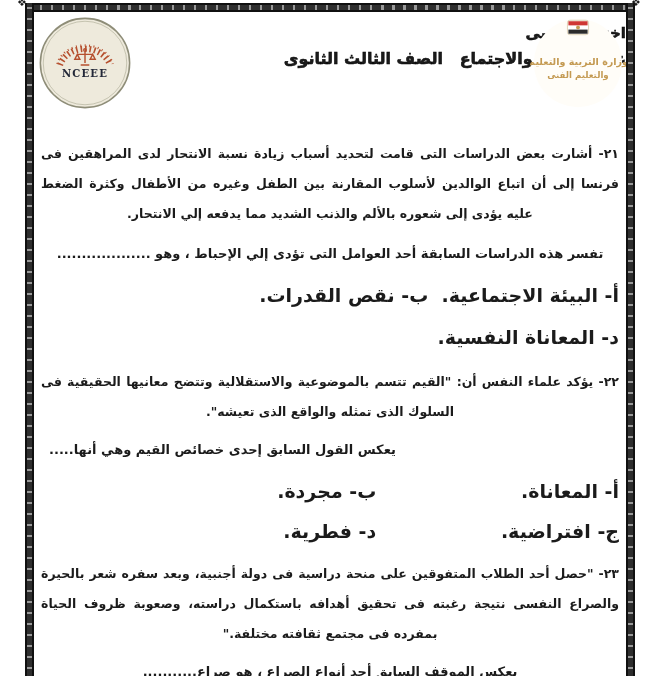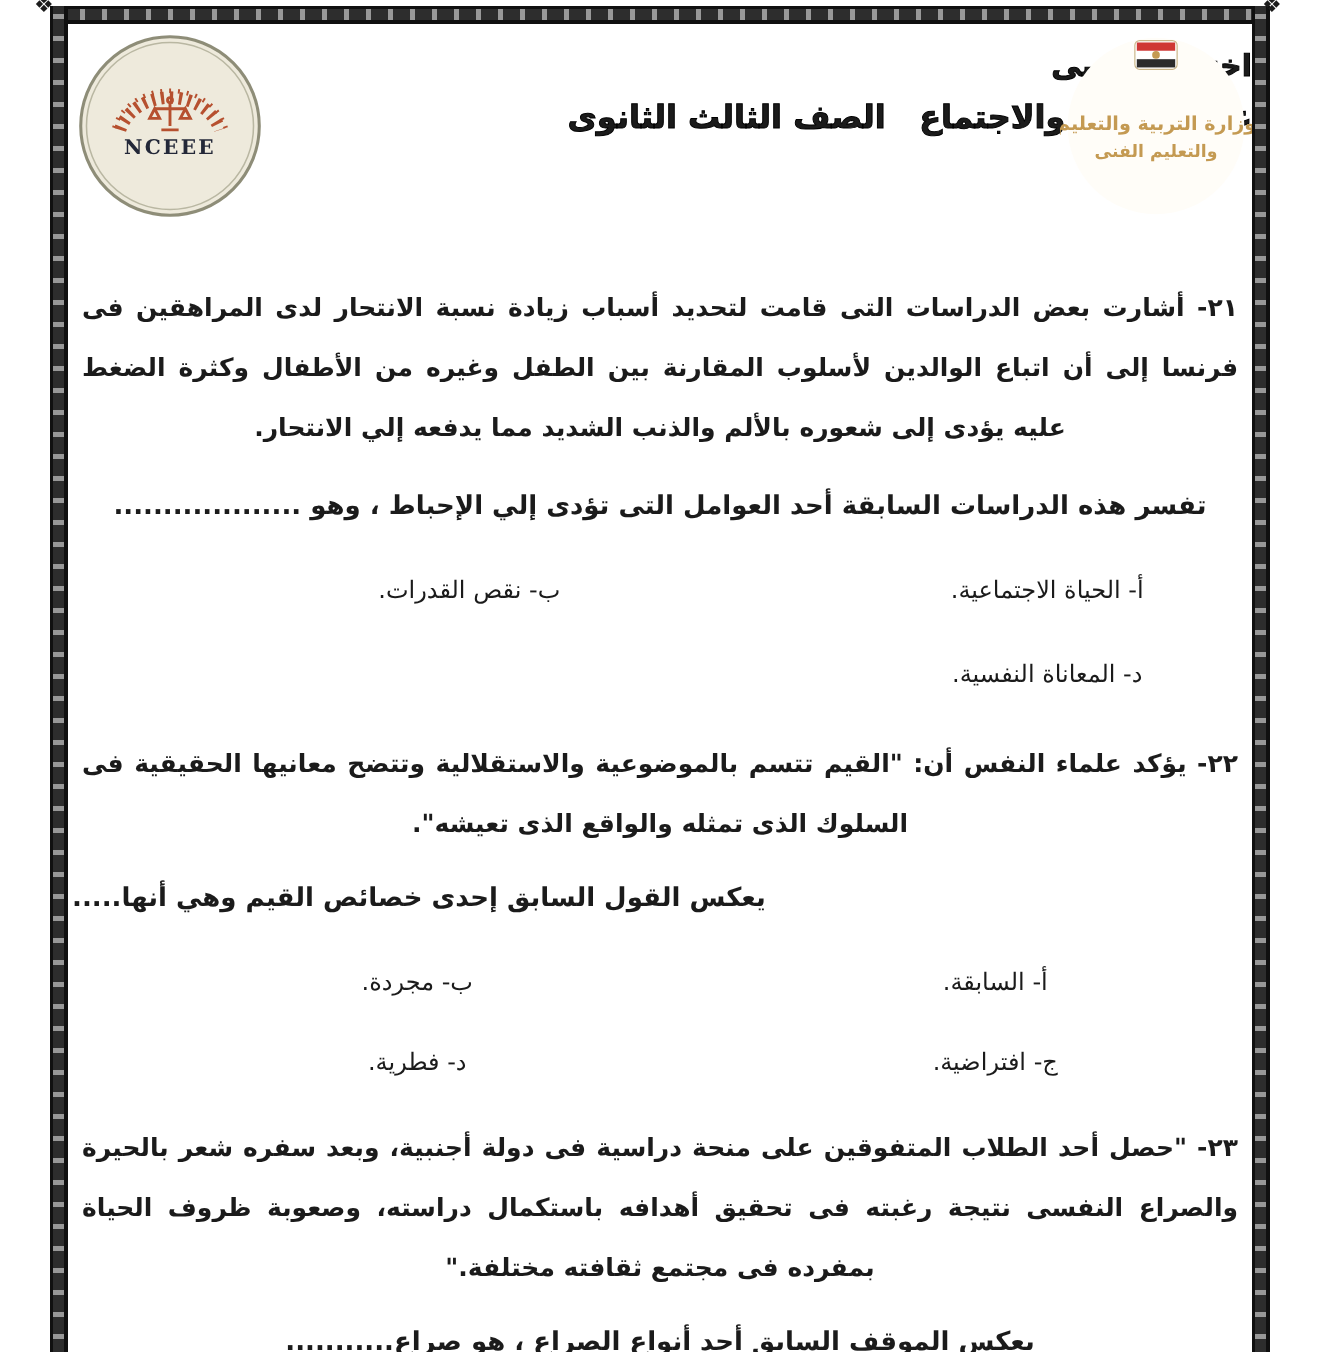--- a/index.html
+++ b/index.html
@@ -44,26 +44,26 @@
   }
   .title2 {
     font-size:16px; font-weight:bold; margin-top:7px;padding-left:13px; -webkit-text-stroke:0.5px #000;
   }
 
   .qbody {
     margin:0; padding:0 7px; font-size:12.5px; font-weight:bold;
     line-height:30px; text-align:justify; text-align-last:center;
   }
   .stem {
-    margin:0; padding:0 2px; font-size:13px; font-weight:bold; line-height:22px;
+    margin:0; padding:0 15px; font-size:13px; font-weight:bold; line-height:22px;
   }
   .stem.center { text-align:center; }
   .stem.right  { text-align:left; }
   .opts { display:grid; padding:0 7px; }
-  .opt  { font-size:12px; font-weight:normal; line-height:24px; text-align:center; }
+  .opt  { font-size:19px; font-weight:bold; line-height:24px; text-align:right; }
   .cols-a { grid-template-columns:33% 67%; row-gap:18px; }
   .cols-b { grid-template-columns:42% 58%; row-gap:16px; }
 
   .q21 .qbody { margin-top:16px; }
   .q21 .stem  { margin-top:14px; }
   .q21 .opts  { margin-top:18px; }
   .q22 .qbody { margin-top:18px; }
   .q22 .stem  { margin-top:12px; }
   .q22 .opts  { margin-top:18px; }
   .q23 .qbody { margin-top:16px; }
@@ -124,31 +124,31 @@
         </g>
         <text x="50" y="52" text-anchor="middle" font-size="10" font-weight="bold" fill="#c49a52">وزارة التربية والتعليم</text>
         <text x="50" y="66" text-anchor="middle" font-size="9" font-weight="bold" fill="#c49a52">والتعليم الفنى</text>
       </svg>
     </div>
 
     <section class="question q21">
       <p class="qbody">٢١- أشارت بعض الدراسات التى قامت لتحديد أسباب زيادة نسبة الانتحار لدى المراهقين فى فرنسا إلى أن اتباع الوالدين لأسلوب المقارنة بين الطفل وغيره من الأطفال وكثرة الضغط عليه يؤدى إلى شعوره بالألم والذنب الشديد مما يدفعه إلي الانتحار.</p>
       <p class="stem center">تفسر هذه الدراسات السابقة أحد العوامل التى تؤدى إلي الإحباط ، وهو ...................</p>
       <div class="opts cols-a">
-        <div class="opt">أ- الحياة الاجتماعية.</div>
+        <div class="opt">أ- البيئة الاجتماعية.</div>
         <div class="opt">ب- نقص القدرات.</div>
         <div class="opt">د- المعاناة النفسية.</div>
       </div>
     </section>
 
     <section class="question q22">
       <p class="qbody">٢٢- يؤكد علماء النفس أن: "القيم تتسم بالموضوعية والاستقلالية وتتضح معانيها الحقيقية فى السلوك الذى تمثله والواقع الذى تعيشه".</p>
       <p class="stem right">يعكس القول السابق إحدى خصائص القيم وهي أنها.....</p>
       <div class="opts cols-b">
-        <div class="opt">أ- السابقة.</div>
+        <div class="opt">أ- المعاناة.</div>
         <div class="opt">ب- مجردة.</div>
         <div class="opt">ج- افتراضية.</div>
         <div class="opt">د- فطرية.</div>
       </div>
     </section>
 
     <section class="question q23">
       <p class="qbody">٢٣- "حصل أحد الطلاب المتفوقين على منحة دراسية فى دولة أجنبية، وبعد سفره شعر بالحيرة والصراع النفسى نتيجة رغبته فى تحقيق أهدافه باستكمال دراسته، وصعوبة ظروف الحياة بمفرده فى مجتمع ثقافته مختلفة."</p>
       <p class="stem center">يعكس الموقف السابق أحد أنواع الصراع ، هو صراع...........</p>
 

